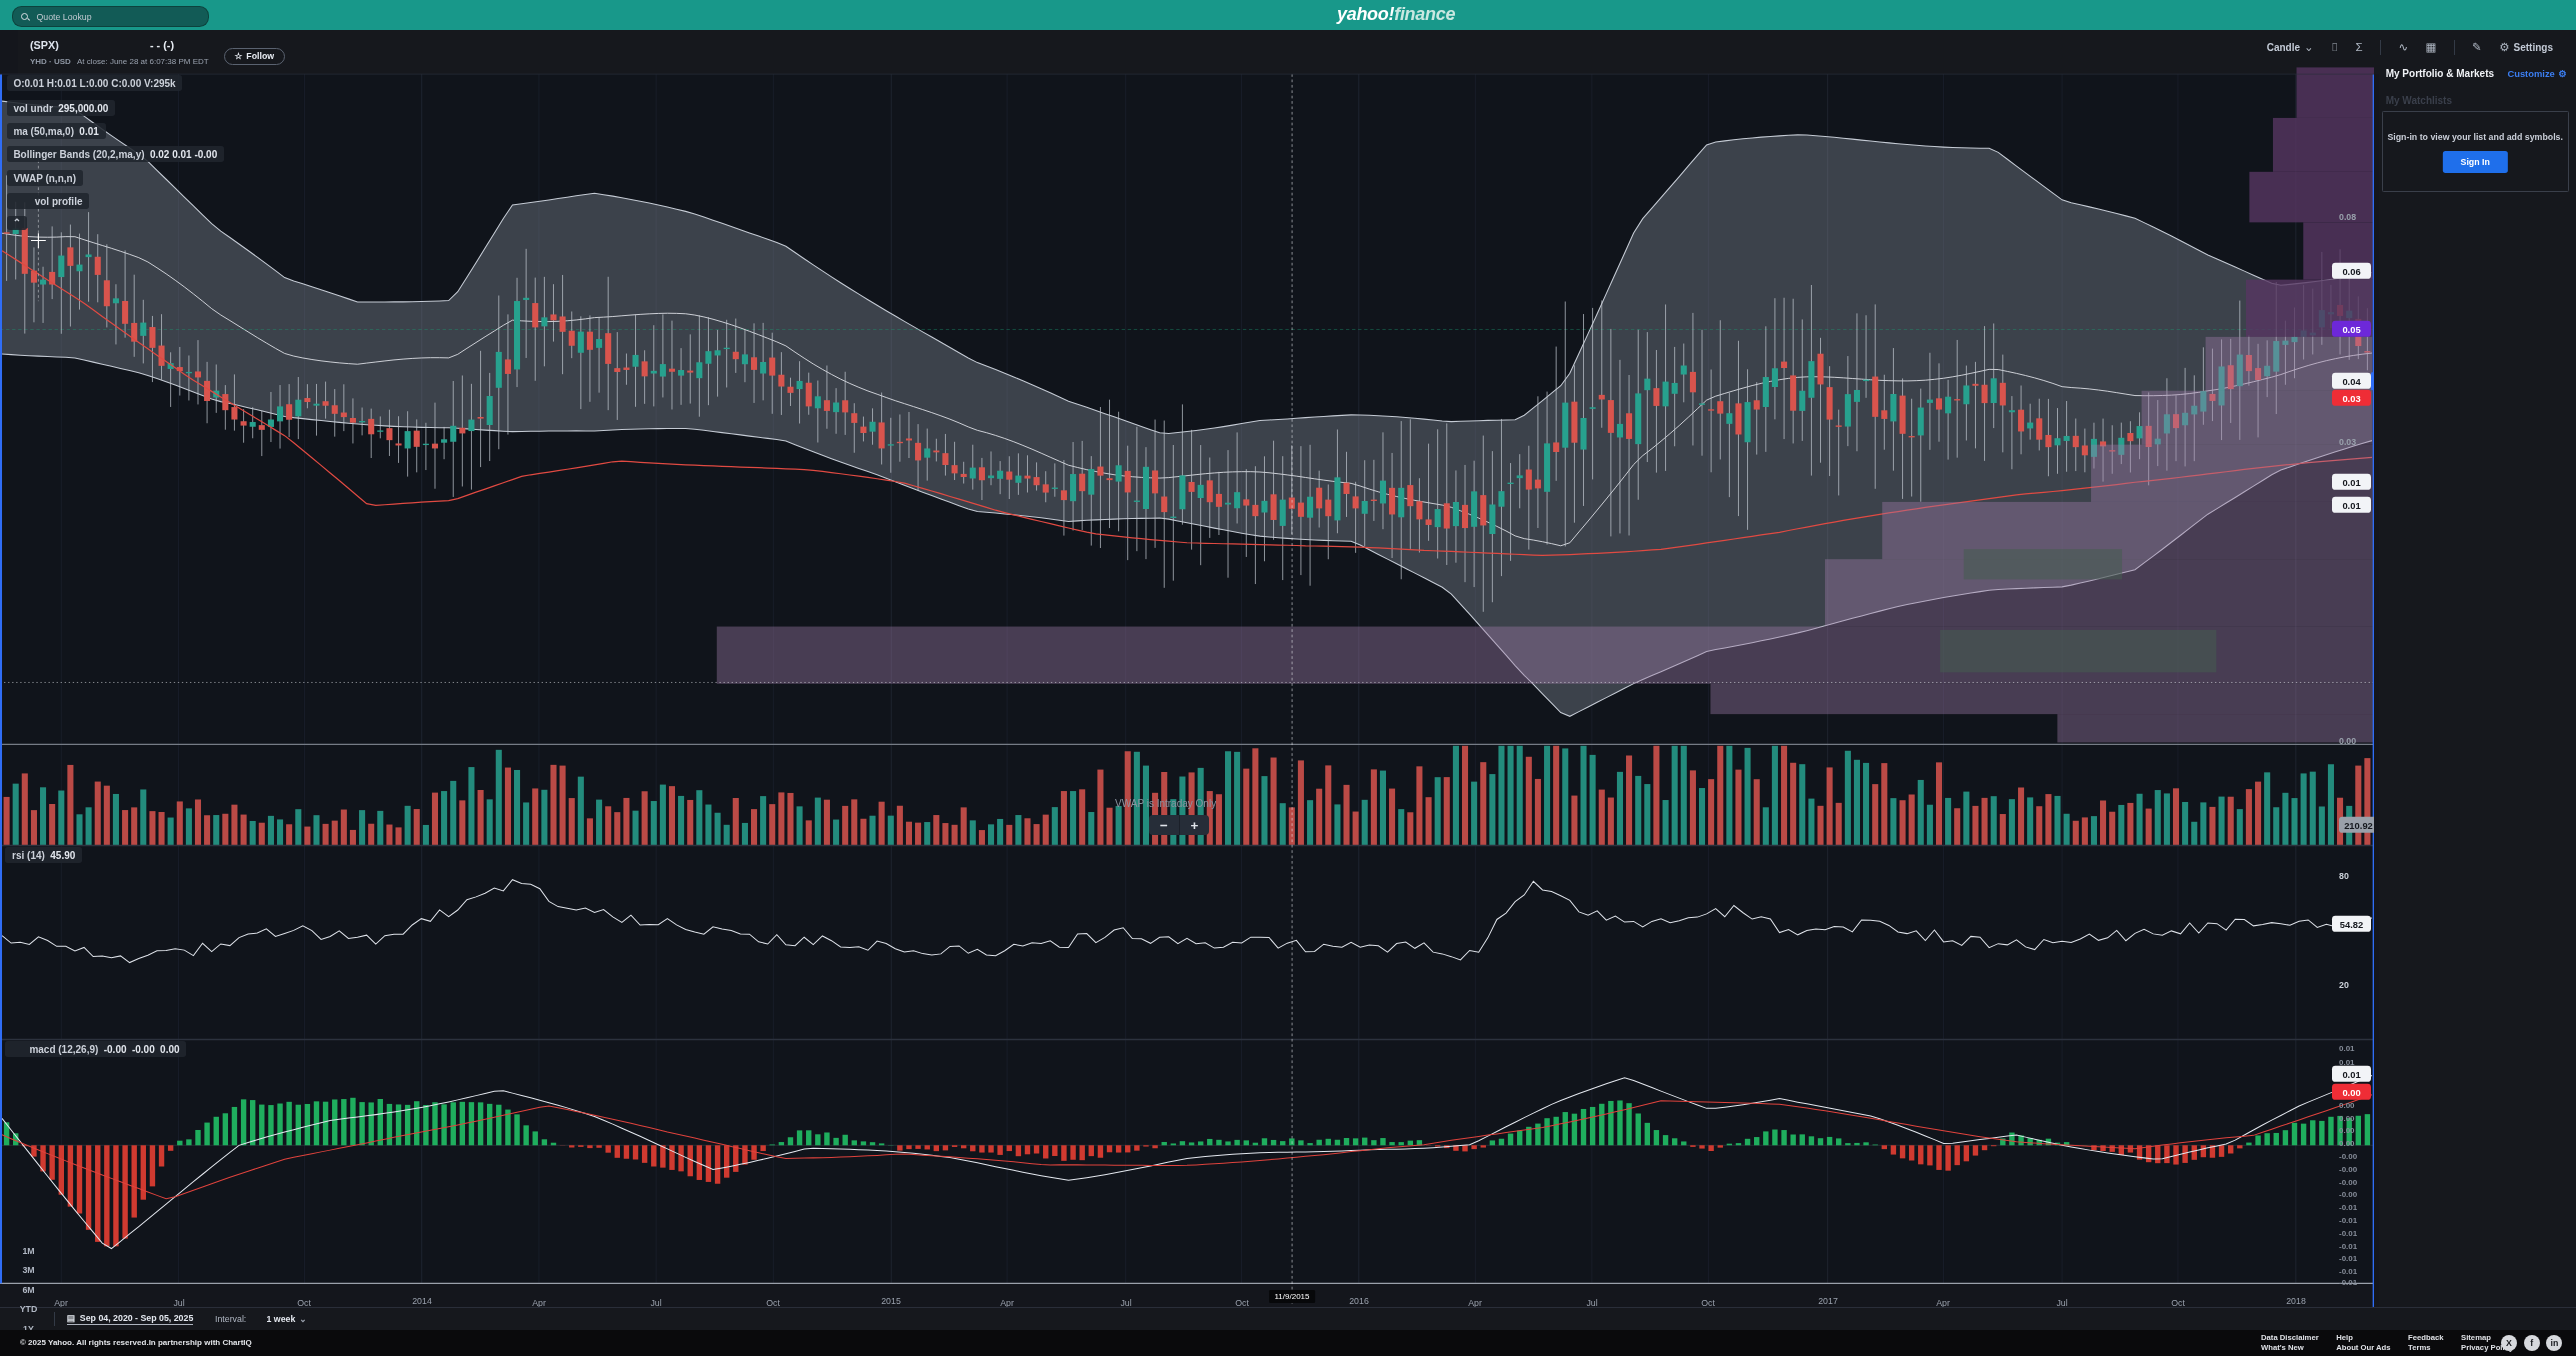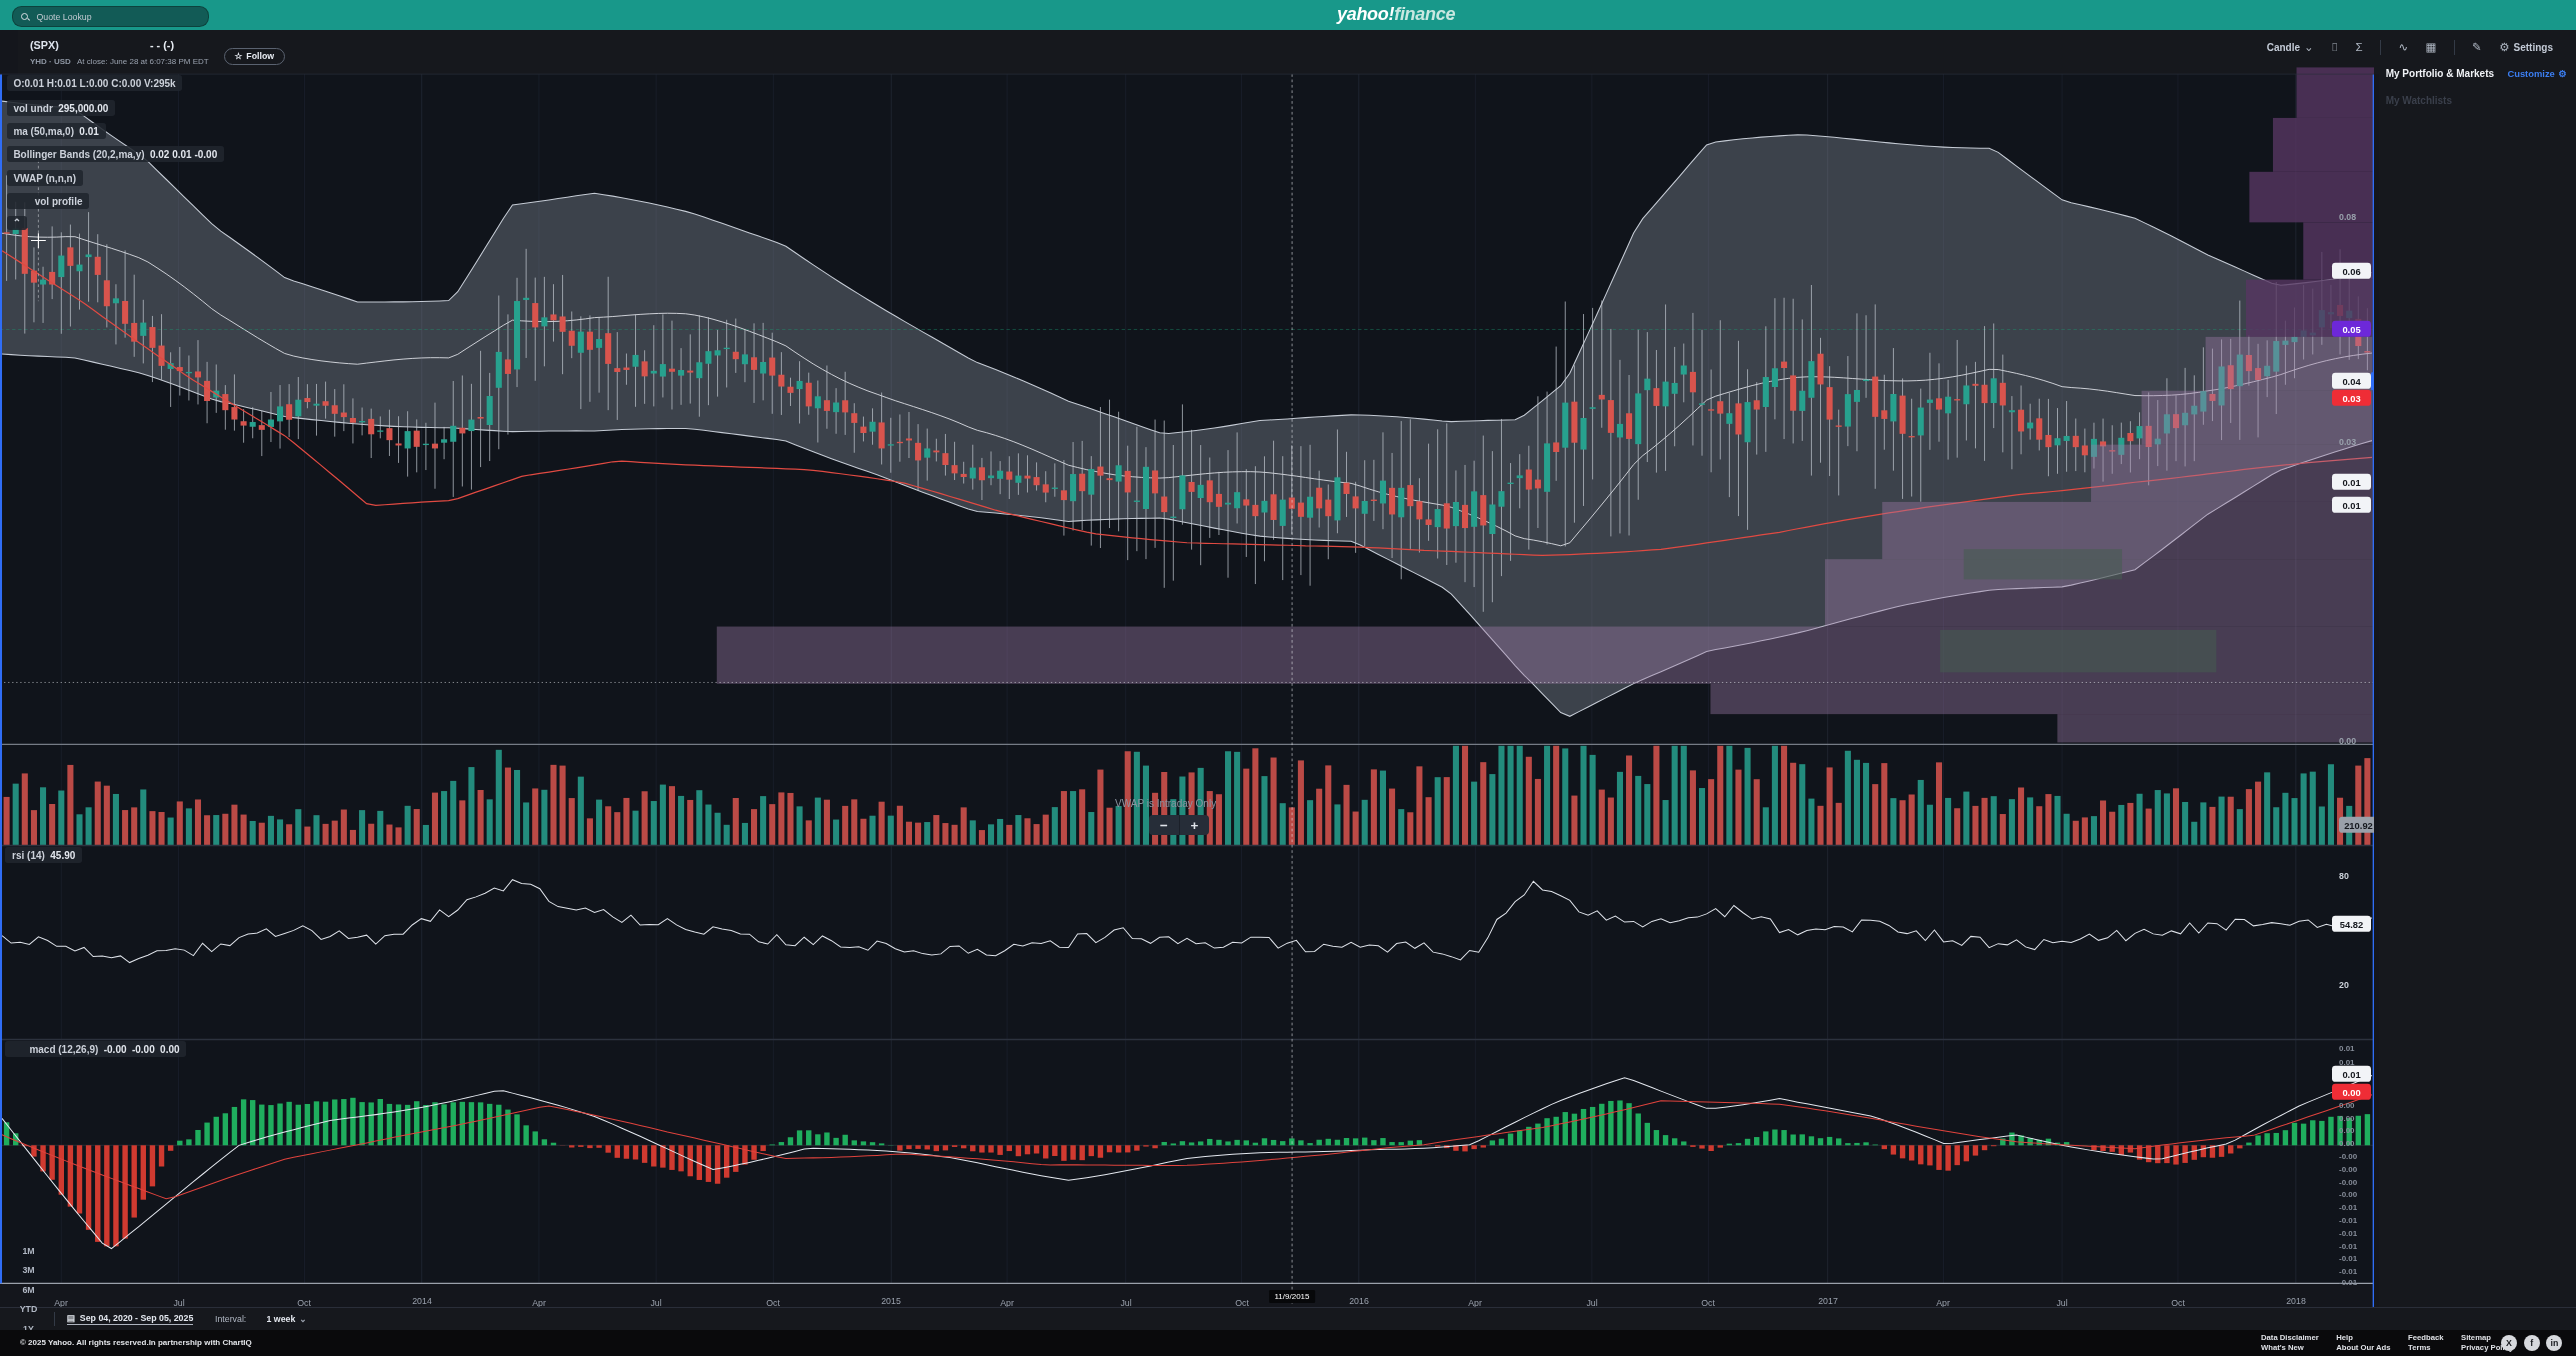--- a/index.html
+++ b/index.html
@@ -1306,20 +1306,24 @@
     <div class="datebadge" id="datebadge" style="left: 1292px;">11/9/2015</div>
   </div>
 
   <div class="sidepanel">
     <div class="sp-title">My Portfolio &amp; Markets</div>
     <div class="sp-customize">
         <span>Customize</span>
         <span>⚙</span>
       </div>
     <div class="sp-watch">My Watchlists</div>
+    <div class="sp-box">
+      <div class="sp-box-text">Sign-in to view your list and add symbols.</div>
+      <button class="signin">Sign In</button>
+    </div>
   </div>
 
   <div class="rangebar">
     <div id="ranges" style="display:flex;gap:2.7px;flex-direction:column;">
         <div class="rbtn">1M</div>
         <div class="rbtn">3M</div>
         <div class="rbtn">6M</div>
         <div class="rbtn">YTD</div>
         <div class="rbtn">1Y</div>
         <div class="rbtn sel">5Y</div>

